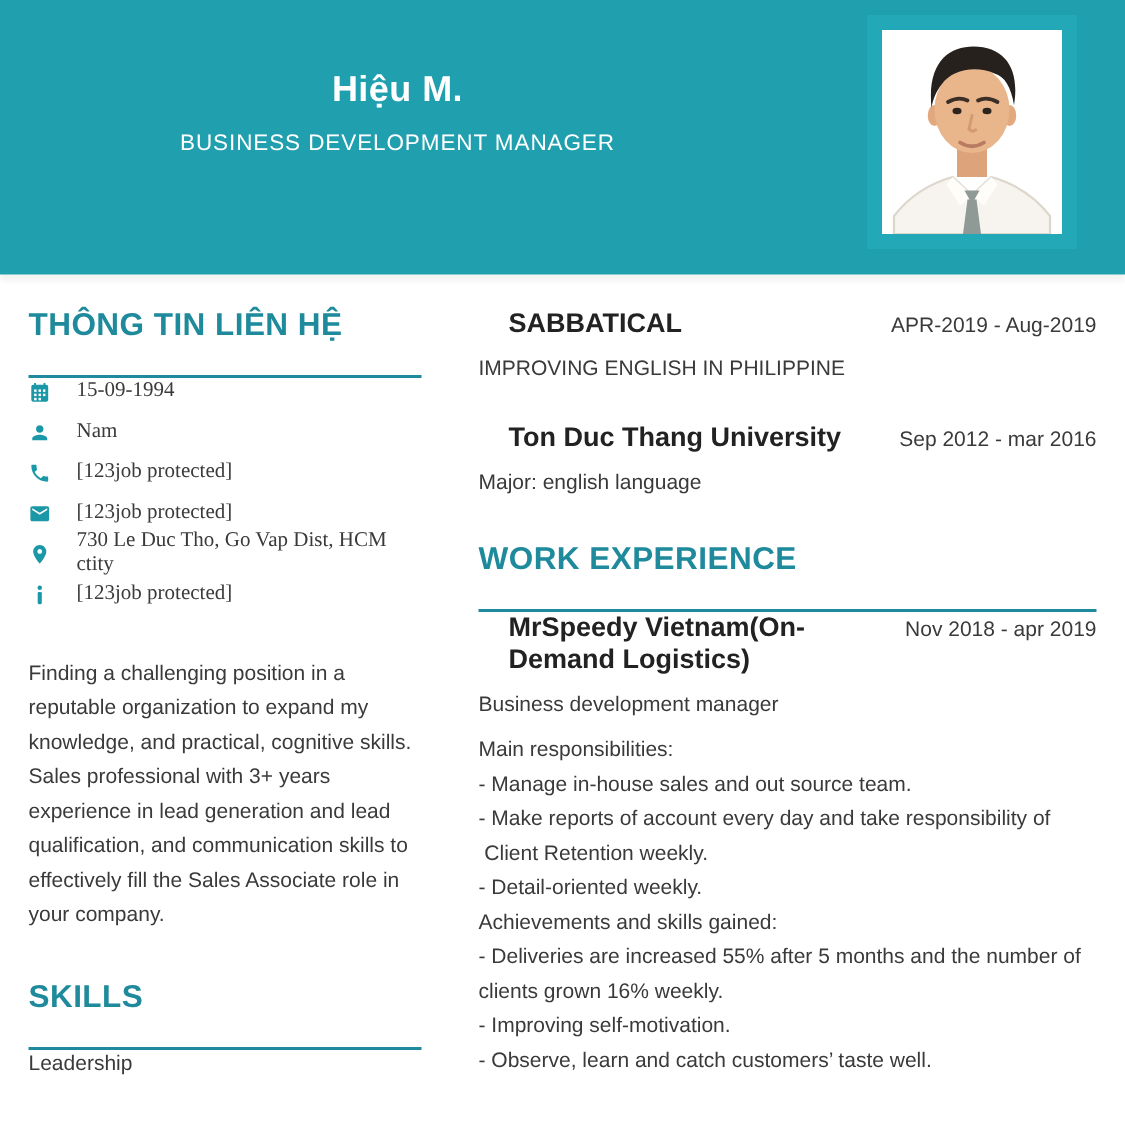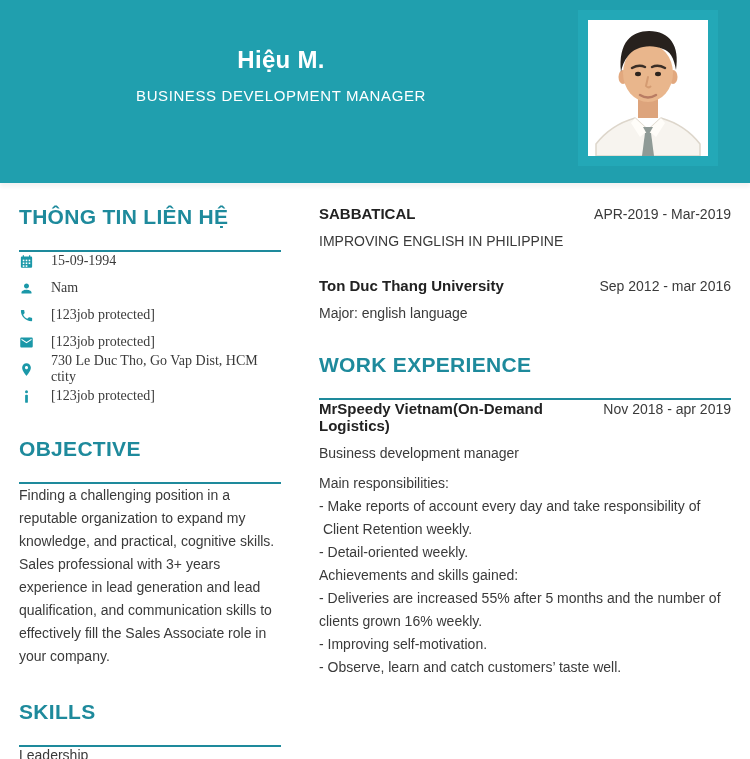--- a/index.html
+++ b/index.html
@@ -21,21 +21,21 @@
   }
   
   .header{
     position:relative;
     height:183px;
     background:var(--teal-bg);
     box-shadow:0 4px 4px rgba(0,0,0,0.05);
   }
   .header-text{
     position:absolute;
-    left:16px;top:0;width:530px;
+    left:0;top:0;width:530px;
     text-align:center;
     padding-top:46px;
   }
   .person-name{
     color:#fff;
     font-size:24px;
     font-weight:bold;
     letter-spacing:0.3px;
   }
   .person-title{
@@ -103,23 +103,24 @@
   .skill-name{font-size:14px;margin-bottom:24px;}
   
   .entry{margin-bottom:28px;}
   .entry:last-child{margin-bottom:0;}
   .entry-head{
     display:flex;
     justify-content:space-between;
     align-items:baseline;
   }
   .entry-title{
-    font-size:15px;
+    font-size:18px;
     font-weight:bold;
     color:var(--text-bold);
+    margin-left:20px;
   }
   .entry-dates{
     font-size:14px;
     white-space:nowrap;
     padding-left:10px;
   }
   .entry-sub{
     margin-top:11px;
     font-size:14px;
   }
@@ -233,21 +234,20 @@
             <svg viewBox="0 0 24 24">
                 <circle cx="12" cy="4.5" r="2.4" fill="currentColor"></circle>
                 <rect x="9.8" y="9" width="4.4" height="13" rx="1.4" fill="currentColor"></rect>
               </svg>
           </span>
           <span>[123job protected]</span>
         </div>
       </section>
 
       <section class="section">
-        <h2 class="section-heading">OBJECTIVE</h2>
         <p class="objective-text">Finding a challenging position in a reputable organization to expand my knowledge, and practical, cognitive skills. Sales professional with 3+ years experience in lead generation and lead qualification, and communication skills to effectively fill the Sales Associate role in your company.</p>
       </section>
 
       <section class="section">
         <h2 class="section-heading">SKILLS</h2>
 
         <div class="skill">
           <div class="skill-name">Leadership</div>
 
         </div>
@@ -255,21 +255,21 @@
       </section>
     </div>
 
     <div class="col-right">
 
       <section class="section">
 
         <div class="entry">
           <div class="entry-head">
             <span class="entry-title">SABBATICAL</span>
-            <span class="entry-dates">APR-2019 - Mar-2019</span>
+            <span class="entry-dates">APR-2019 - Aug-2019</span>
           </div>
           <div class="entry-sub">IMPROVING ENGLISH IN PHILIPPINE</div>
         </div>
 
         <div class="entry">
           <div class="entry-head">
             <span class="entry-title">Ton Duc Thang University</span>
             <span class="entry-dates">Sep 2012 - mar 2016</span>
           </div>
           <div class="entry-sub">Major: english language</div>
@@ -280,20 +280,21 @@
         <h2 class="section-heading">WORK EXPERIENCE</h2>
 
         <div class="entry">
           <div class="entry-head">
             <span class="entry-title">MrSpeedy Vietnam(On-Demand Logistics)</span>
             <span class="entry-dates">Nov 2018 - apr 2019</span>
           </div>
           <div class="entry-sub">Business development manager</div>
           <div class="exp-lines">
             <div class="exp-line">Main responsibilities:</div>
+            <div class="exp-line">- Manage in-house sales and out source team.</div>
             <div class="exp-line">- Make reports of account every day and take responsibility of</div>
             <div class="exp-line"> Client Retention weekly.</div>
             <div class="exp-line">- Detail-oriented weekly.</div>
             <div class="exp-line">Achievements and skills gained:</div>
             <div class="exp-line">- Deliveries are increased 55% after 5 months and the number of</div>
             <div class="exp-line">clients grown 16% weekly.</div>
             <div class="exp-line">- Improving self-motivation.</div>
             <div class="exp-line">- Observe, learn and catch customers’ taste well.</div>
 
           </div>

